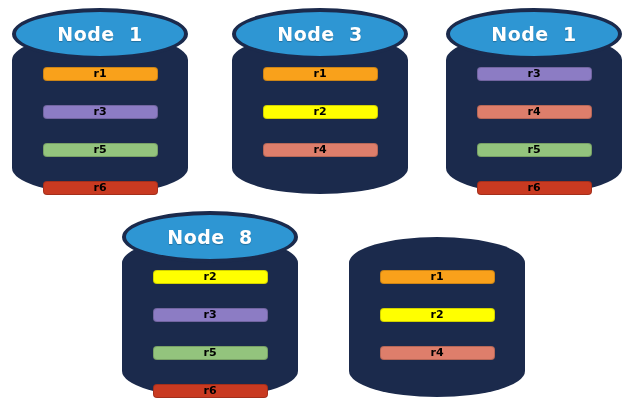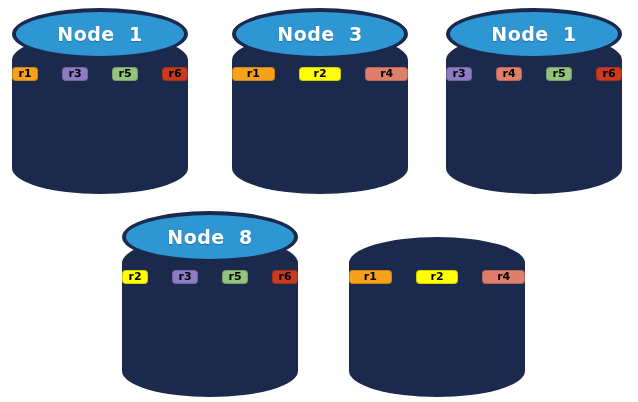--- a/index.html
+++ b/index.html
@@ -46,21 +46,21 @@
     font-size: 19px;
     letter-spacing: 0.5px;
     white-space: pre;
     text-shadow: 0 1px 1px rgba(0,0,0,0.25);
   }
   .bars {
     position: absolute;
     left: 0; right: 0;
     top: 59px;
     display: flex;
-    flex-direction: row;
+    flex-direction: column;
     align-items: center;
     gap: 24px;
   }
   .bar {
     box-sizing: border-box;
     width: 115px;
     height: 14px;
     border-radius: 4px;
     border: 1px solid rgba(0,0,0,0.18);
     color: var(--bar-text);

